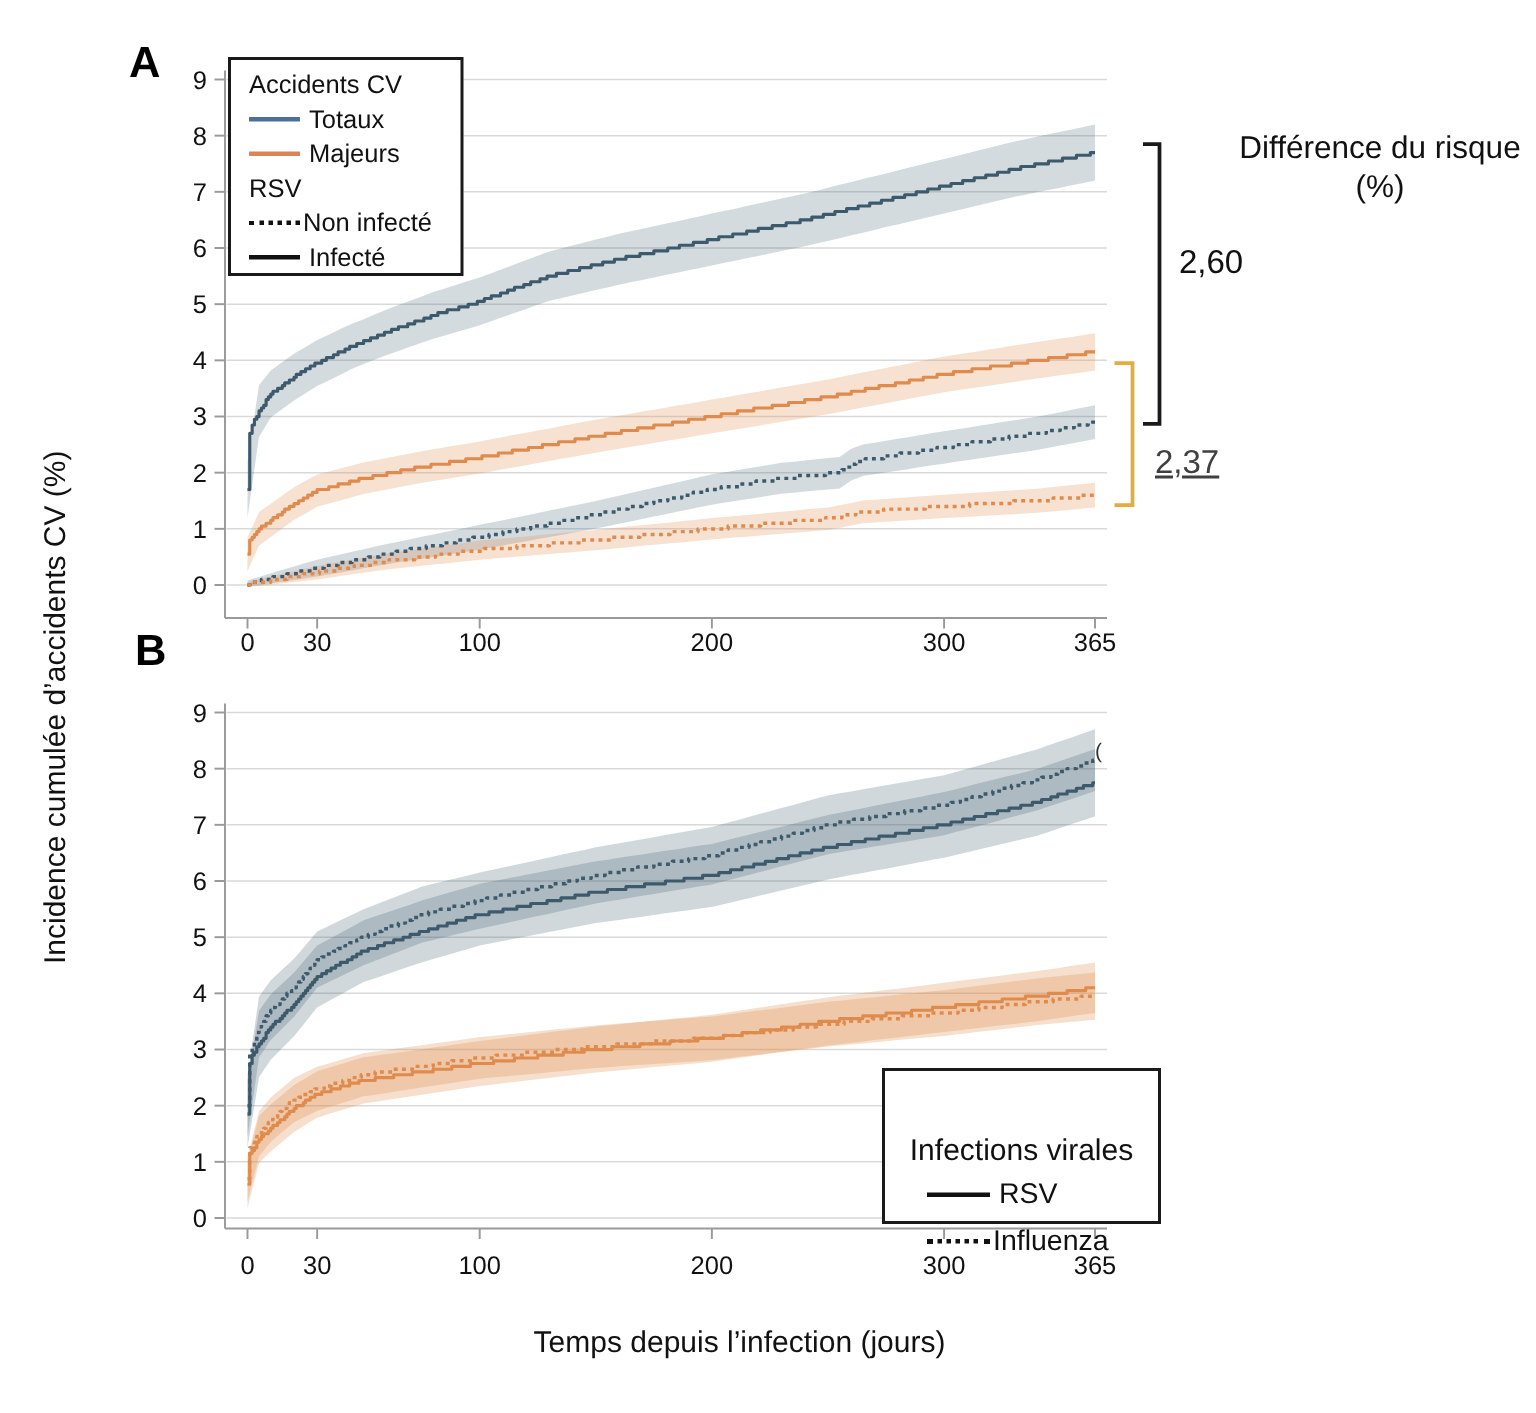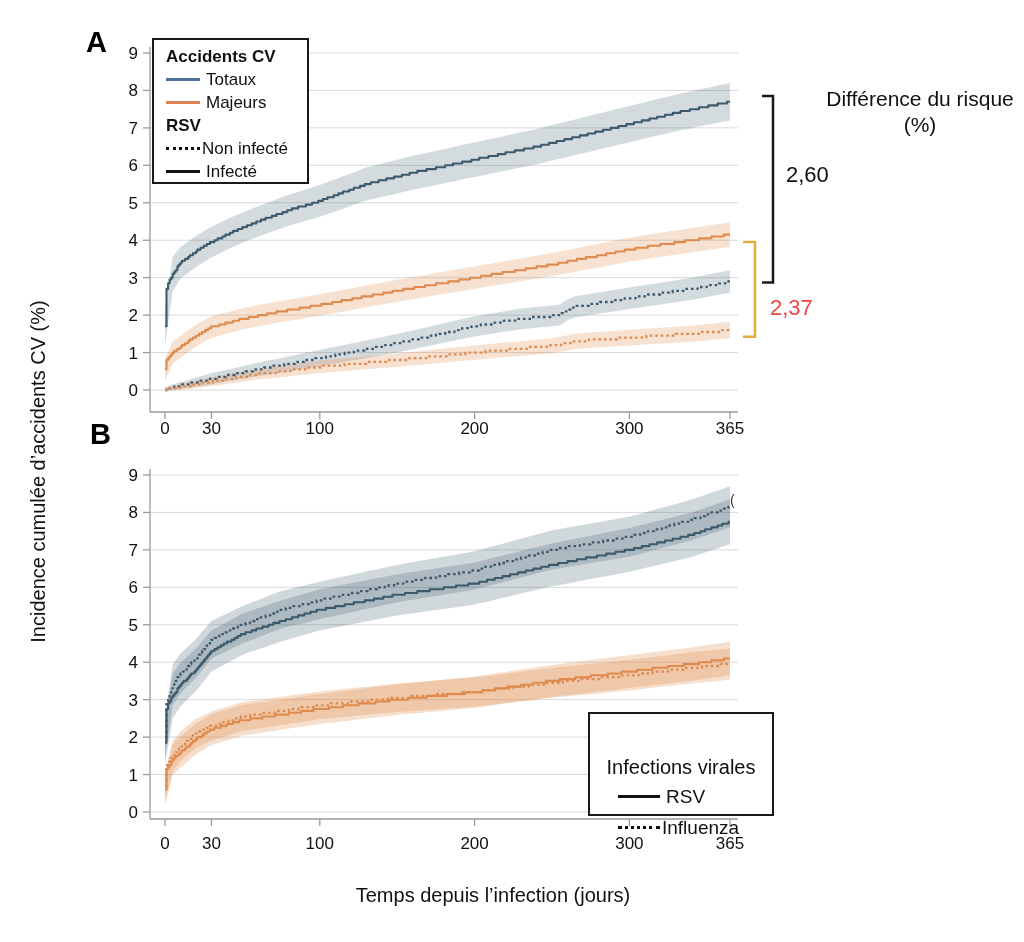--- a/index.html
+++ b/index.html
@@ -8,35 +8,35 @@
   #chart-svg{position:absolute;left:0;top:0;}
   .abs{position:absolute;}
   .panel-label{font-size:29px;font-weight:bold;color:#000;}
   .ytitle{left:-162px;top:460px;width:400px;text-align:center;font-size:20px;
           transform:rotate(-90deg);transform-origin:center;}
   .xtitle{left:193px;top:884px;width:600px;text-align:center;font-size:20px;}
   .diff-title{left:775px;top:86px;width:250px;text-align:center;font-size:21px;line-height:1.25;padding-left:20px;}
   .diff-val{font-size:22px;}
   .legend-box{position:absolute;background:#fff;border:2px solid #1a1a1a;box-sizing:border-box;}
   #legend-a{left:152px;top:38px;width:157px;height:146px;padding:5px 0 0 12px;}
-  #legend-a .lg-title{font-size:17px;font-weight:bold;line-height:23px;}
+  #legend-a .lg-title{font-size:17px;font-weight:normal;line-height:23px;}
   #legend-a .lg-row{display:flex;align-items:center;line-height:23px;height:23px;}
   #legend-a .lg-row .lbl{font-size:17px;}
   .line-sample{display:inline-block;width:34px;height:0;margin-right:6px;}
   .ls-blue{border-top:3.5px solid #4c6f9c;}
   .ls-orange{border-top:3.5px solid #dd8452;}
   .ls-dot{border-top:3px dotted #111;margin-right:2px;}
   .ls-solid{border-top:3.5px solid #111;}
   #legend-b{left:588px;top:712px;width:186px;height:104px;padding:4px 0 0 0;border-width:2.5px;}
   #legend-b .lg-title{font-size:20px;text-align:center;line-height:28px;margin-top:35px;}
   #legend-b .lg-row{display:flex;align-items:center;height:31px;padding-left:28px;}
   #legend-b .lbl{font-size:19px;}
   #legend-b .line-sample{width:42px;}
   .stray{left:730px;top:492px;font-size:14px;color:#333;}
-  .gold{color:#ef4444;}
+  .gold{color:#404040;text-decoration:underline;}
 </style>
 </head>
 <body>
 
 <div id="stage">
 
   <svg id="chart-svg" width="1024" height="942">
       <line x1="151" y1="390" x2="738" y2="390" stroke="#d9d9d9" stroke-width="1"></line>
       <line x1="151" y1="352.55555555555554" x2="738" y2="352.55555555555554" stroke="#d9d9d9" stroke-width="1"></line>
       <line x1="151" y1="315.1111111111111" x2="738" y2="315.1111111111111" stroke="#d9d9d9" stroke-width="1"></line>

